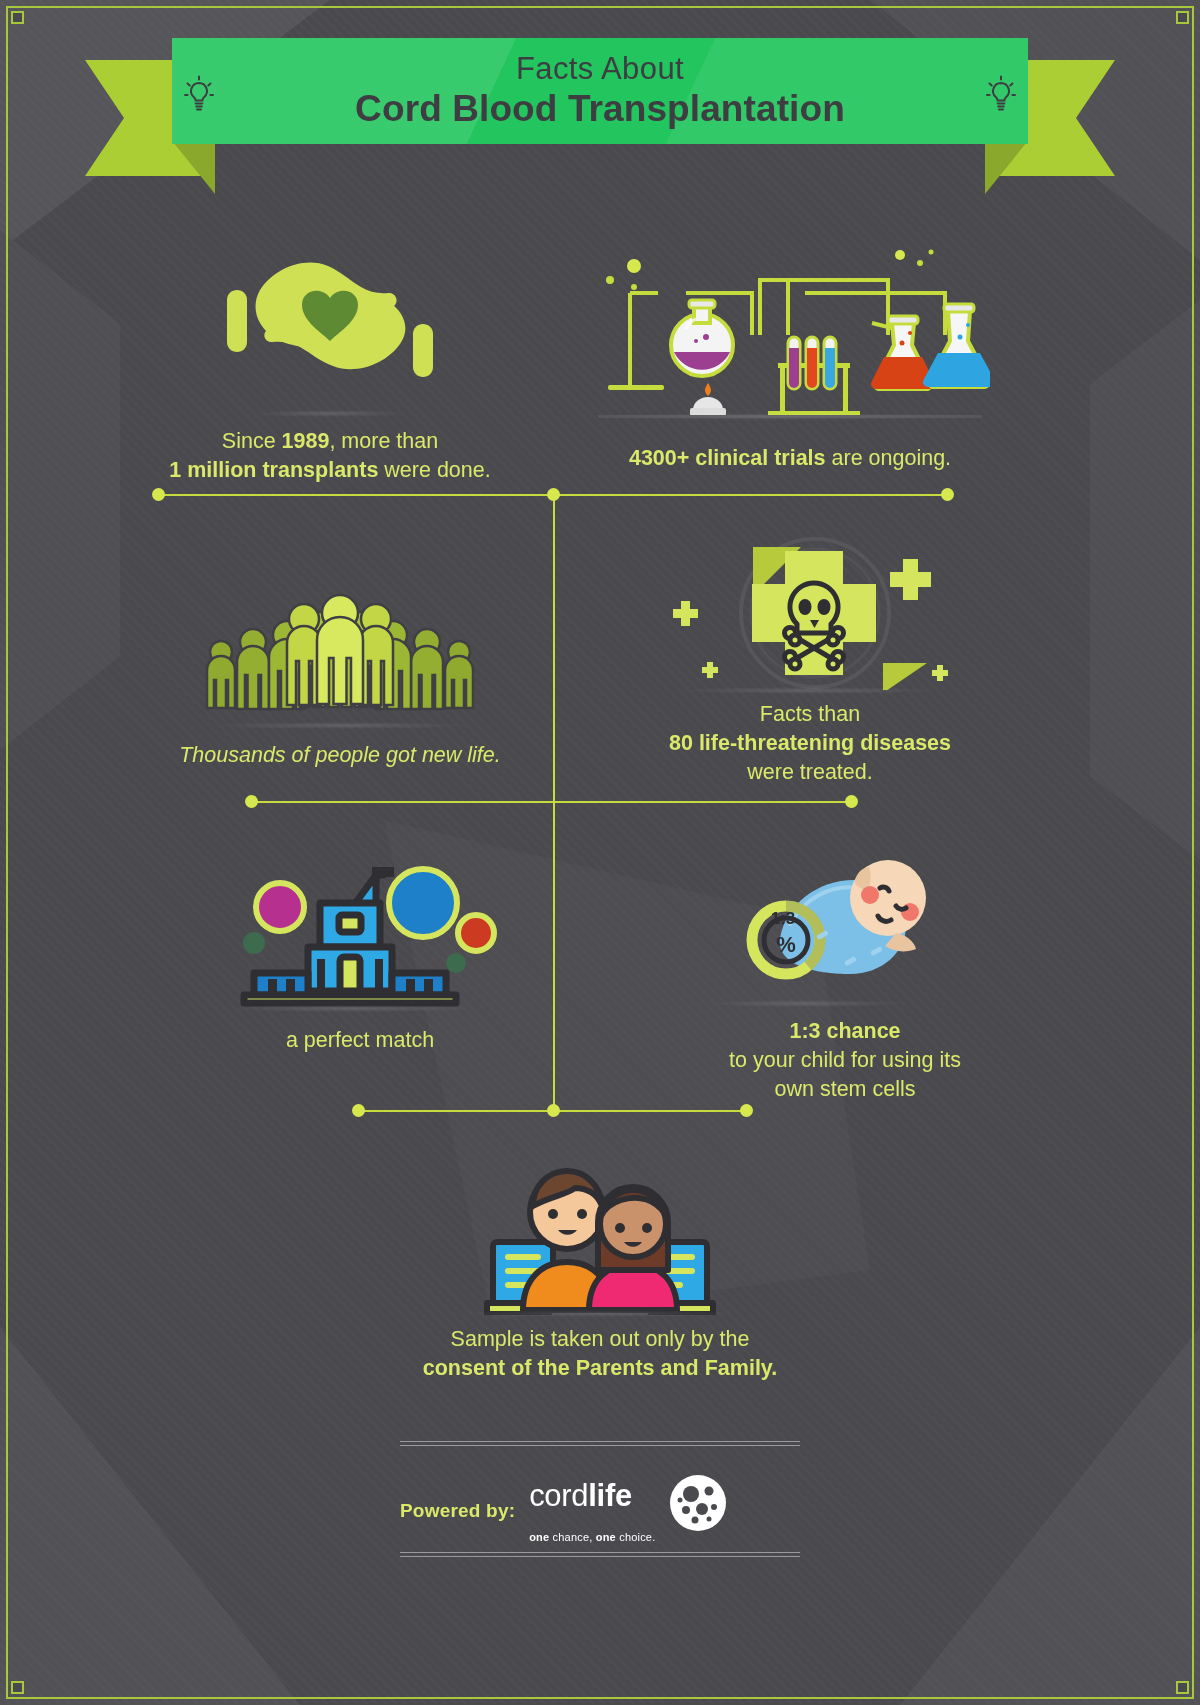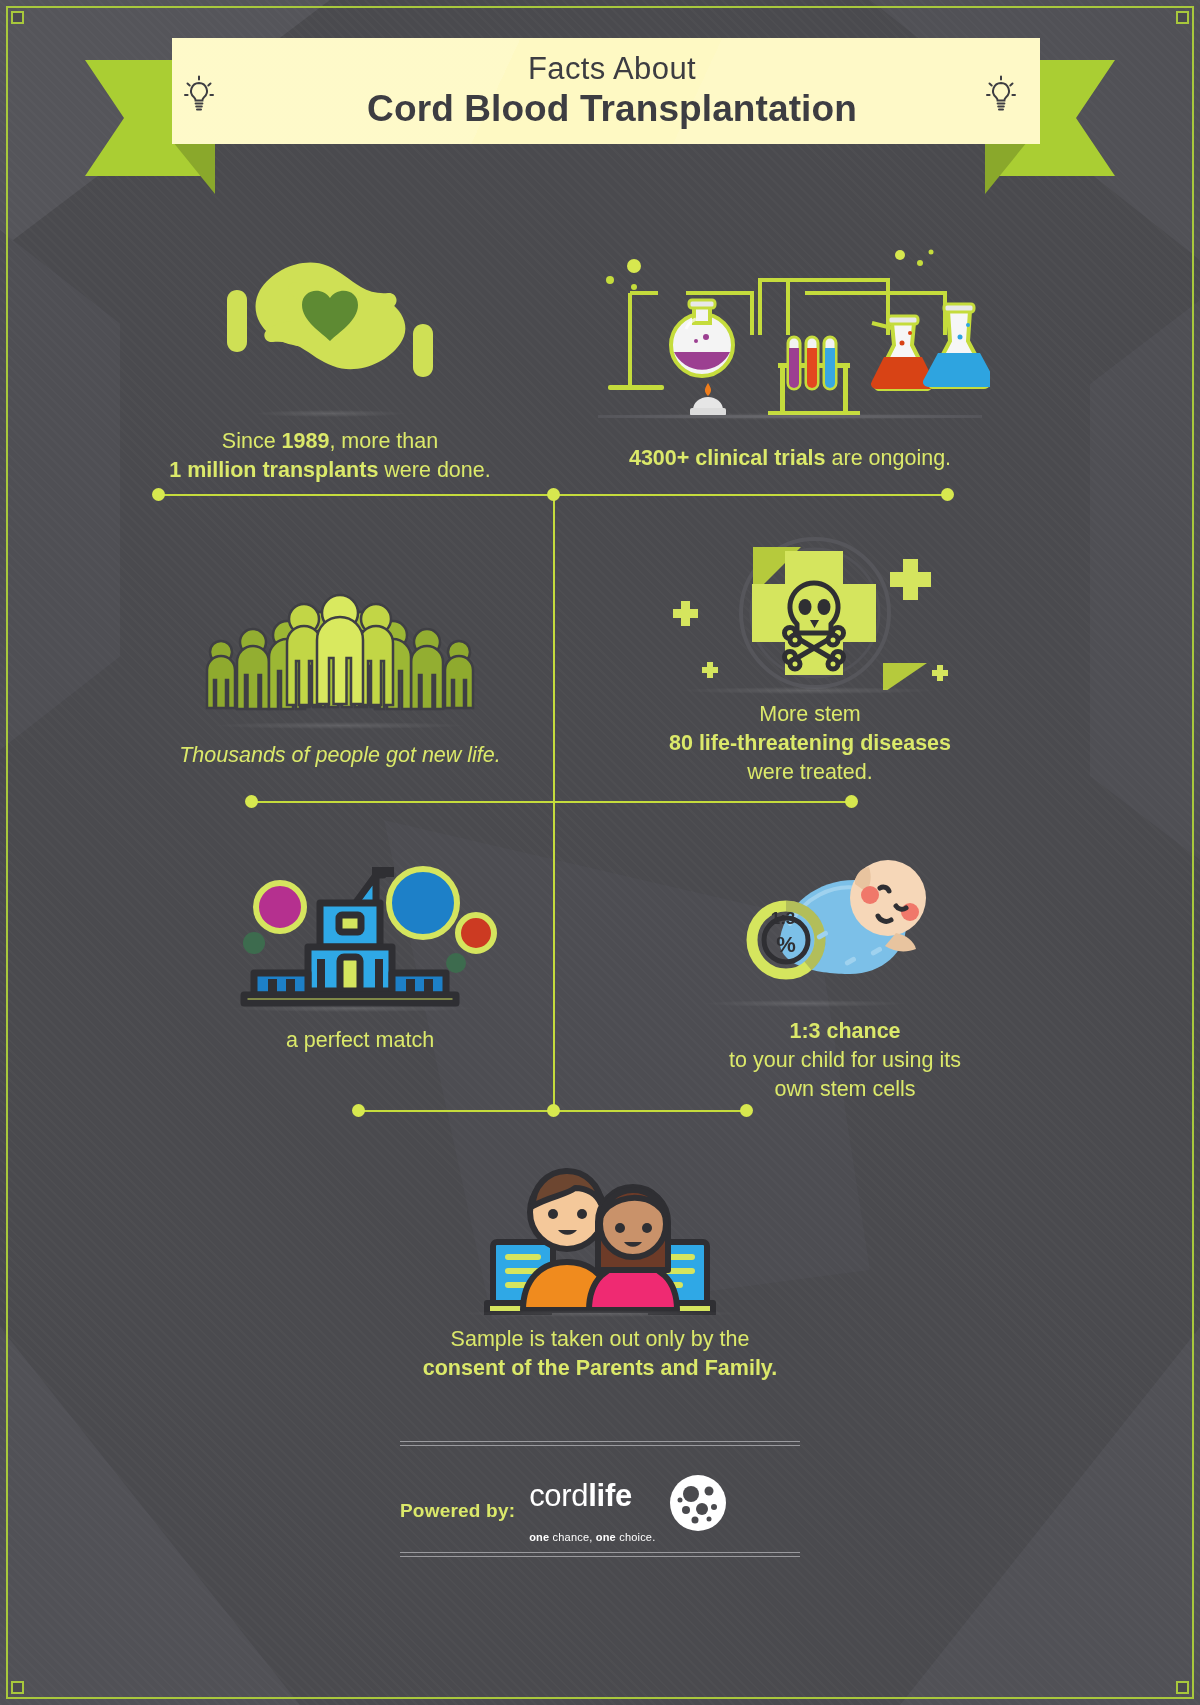--- a/index.html
+++ b/index.html
@@ -27,21 +27,21 @@
   
   .ribbon{position:absolute;left:0;top:38px;width:1200px;height:160px;z-index:5;}
   .ribbon-tail{position:absolute;top:22px;width:130px;height:116px;background:#aace33;}
   .ribbon-tail.left{left:85px;clip-path:polygon(0 0,100% 0,100% 100%,0 100%,30% 50%);}
   .ribbon-tail.right{right:85px;clip-path:polygon(0 0,100% 0,70% 50%,100% 100%,0 100%);}
   .ribbon-fold{position:absolute;top:104px;width:42px;height:52px;background:#8aa82b;}
   .ribbon-fold.left{left:173px;clip-path:polygon(0 0,100% 0,100% 100%);}
   .ribbon-fold.right{right:173px;clip-path:polygon(0 0,100% 0,0 100%);}
   .ribbon-band{
     position:absolute;left:172px;top:0;width:856px;height:106px;
-    background:#fef9c3;display:flex;align-items:center;justify-content:center;padding-left:12px;
+    background:#22c55e;display:flex;align-items:center;justify-content:center;
   }
   .ribbon-band .sheen{position:absolute;inset:0;background:linear-gradient(115deg,rgba(255,255,255,.10) 0 38%,rgba(0,0,0,0) 38% 60%,rgba(255,255,255,.07) 60% 100%);}
   .ribbon-titles{text-align:center;position:relative;z-index:2;}
   .title-small{font-size:31px;color:#3d3d42;letter-spacing:.4px;line-height:1.1;}
   .title-big{font-size:37px;color:#3d3d42;font-weight:bold;letter-spacing:.1px;line-height:1.15;margin-top:2px;}
   .bulb{position:absolute;top:36px;width:34px;height:44px;}
   .bulb.left{left:182px;} .bulb.right{right:182px;}
 
   
   .conn{position:absolute;background:#c5dc3c;z-index:4;}
@@ -302,21 +302,21 @@
       <path d="M159 58a24 24 0 0 0-17 41v9h34v-9a24 24 0 0 0-17-41z" fill="#d5e55e"></path>
     </g>
     <g fill="#2f2f33">
       <ellipse cx="150" cy="82" rx="6.5" ry="8"></ellipse>
       <ellipse cx="169" cy="82" rx="6.5" ry="8"></ellipse>
       <path d="M155 95h9l-4.5 8z"></path>
     </g>
   </svg>
   <div class="icon-shadow" style="left:65px;top:162px;width:255px;"></div>
   <div class="fact-text" style="margin-top:10px;">
-      <div><span>More stem</span></div>
+      <div><span>Facts than</span></div>
       <div><b>80 life-threatening diseases</b></div>
       <div><span>were treated.</span></div>
     </div>
 </div>
 
 <div class="fact" style="left:165px;top:845px;width:390px;">
   <svg width="280" height="165" viewBox="0 0 280 165" style="display:block;margin:0 auto;">
     <circle cx="60" cy="62" r="24" fill="#b5308f" stroke="#d5e55e" stroke-width="6"></circle>
     <circle cx="203" cy="58" r="34" fill="#1d80c8" stroke="#d5e55e" stroke-width="6"></circle>
     <circle cx="256" cy="88" r="18" fill="#cc3a22" stroke="#d5e55e" stroke-width="6"></circle>

